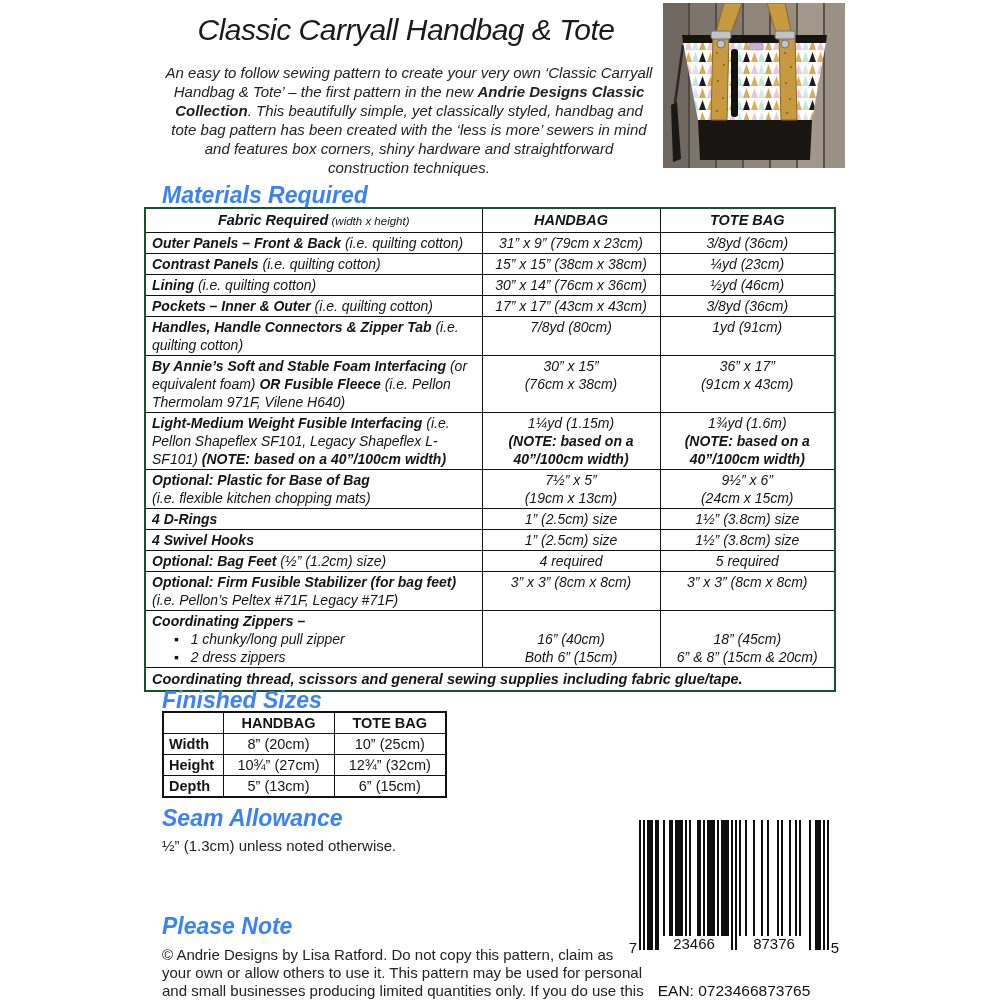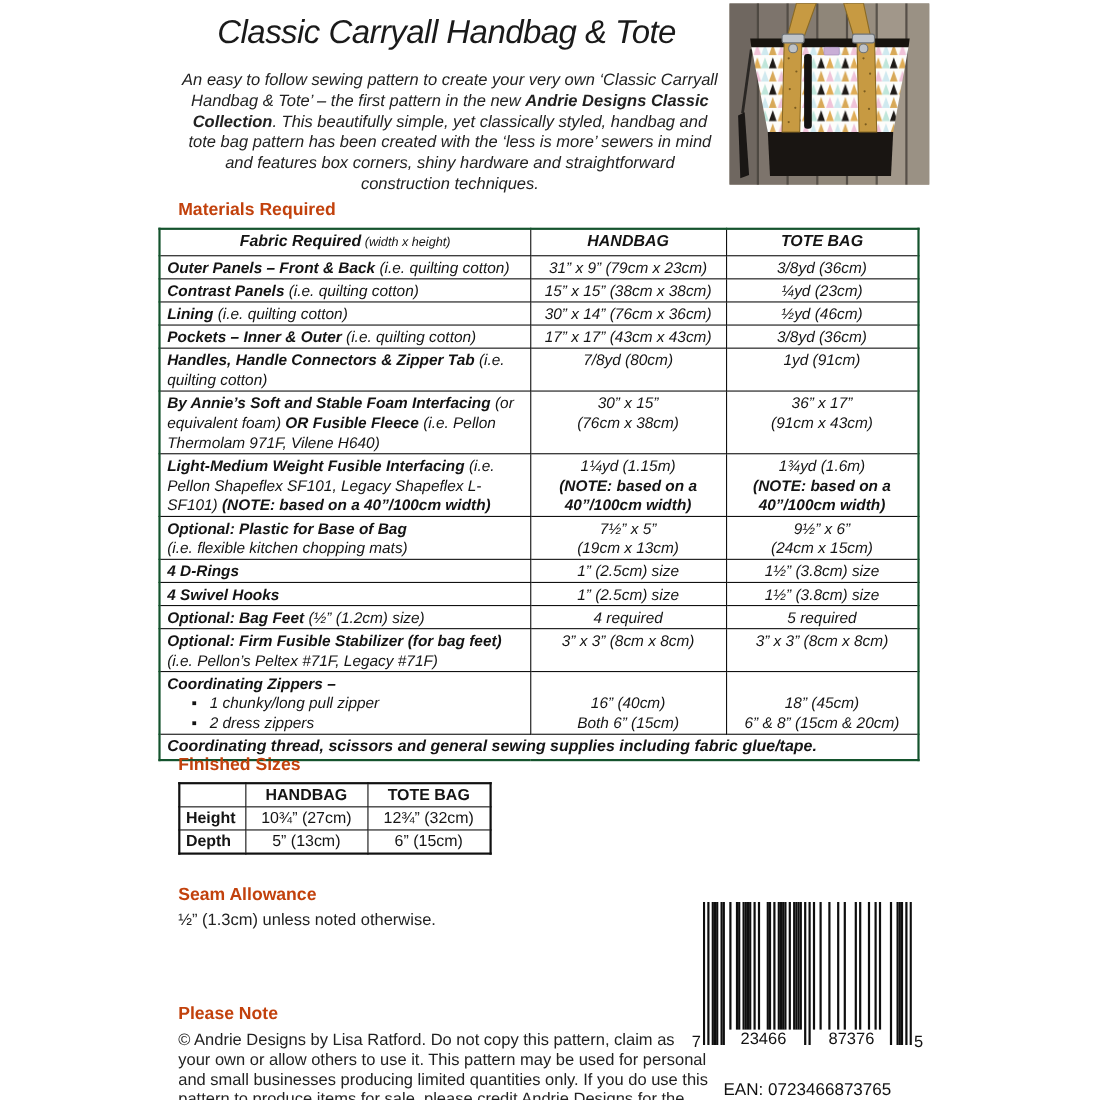--- a/index.html
+++ b/index.html
@@ -12,21 +12,21 @@
     position:absolute; left:160px; top:13px; width:492px;
     text-align:center; font-size:30px; font-weight:normal; font-style:italic;
     letter-spacing:-0.5px; color:#1a1a1a;
   }
   #intro-paragraph {
     position:absolute; left:164px; top:63px; width:490px;
     text-align:center; font-style:italic; font-size:15px; line-height:19px; color:#222;
   }
   #product-photo { position:absolute; left:663px; top:3px; width:182px; height:165px; }
 
-  .section-heading { font-size:16px; font-weight:bold; color:#c2410c; }
+  .section-heading { font-size:23px; font-weight:bold; font-style:italic; color:#3b82f6; }
 
   #materials-heading { position:absolute; left:162px; top:182px; }
   #materials-table {
     position:absolute; left:144px; top:207px; width:690px;
     border-collapse:collapse; table-layout:fixed;
     font-size:14px; line-height:18px; border:2px solid #14532d;font-style:italic;
   }
   #materials-table td, #materials-table th {
     border:1.5px solid #111; padding:1px 6px; vertical-align:top;
   }
@@ -233,20 +233,25 @@
       <col style="width:112px">
     </colgroup>
   <thead>
     <tr>
       <th></th>
       <th>HANDBAG</th>
       <th>TOTE BAG</th>
     </tr>
   </thead>
   <tbody>
+      <tr>
+        <td class="flab">Width</td>
+        <td class="val">8” (20cm)</td>
+        <td class="val">10” (25cm)</td>
+      </tr>
       <tr>
         <td class="flab">Height</td>
         <td class="val">10¾” (27cm)</td>
         <td class="val">12¾” (32cm)</td>
       </tr>
       <tr>
         <td class="flab">Depth</td>
         <td class="val">5” (13cm)</td>
         <td class="val">6” (15cm)</td>
       </tr>

